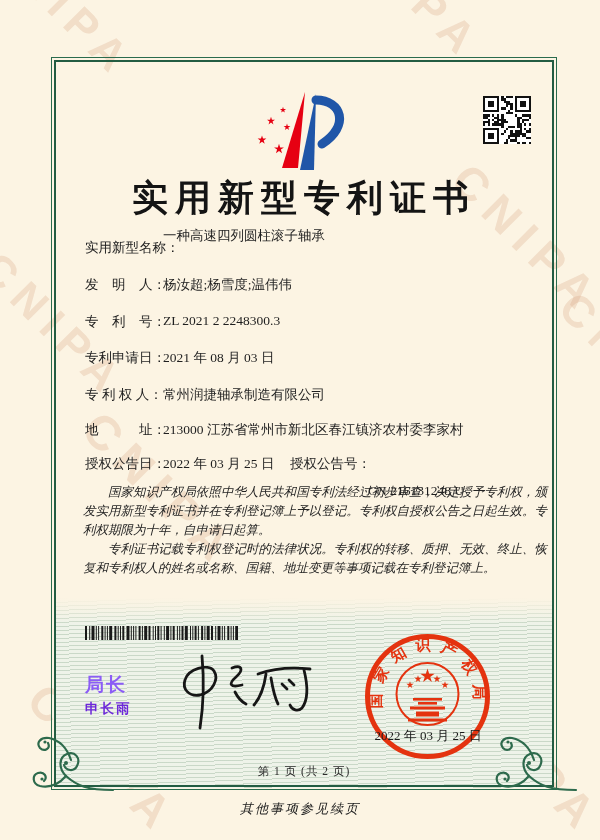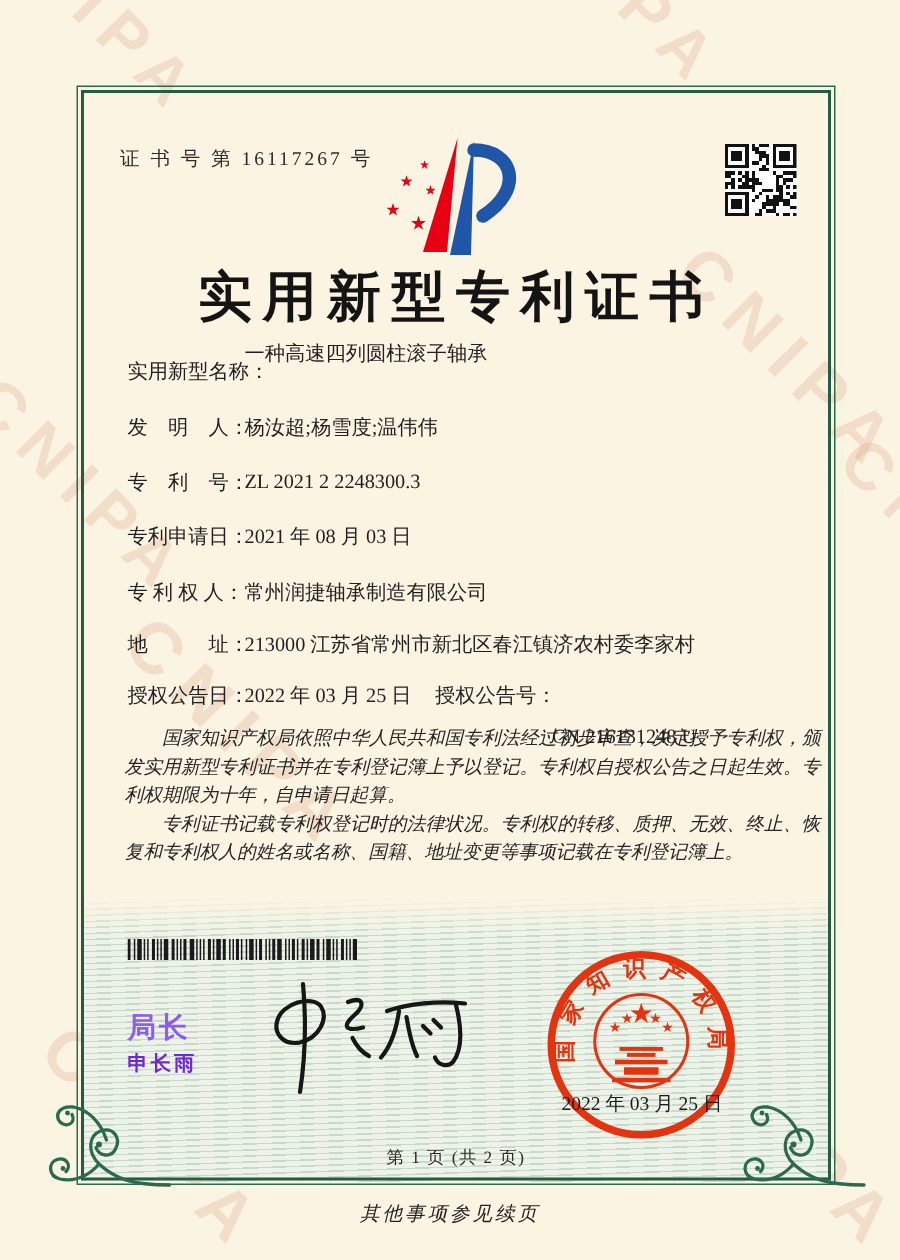--- a/index.html
+++ b/index.html
@@ -78,21 +78,20 @@
   <span class="wm" style="left:540px; top:340px; font-size:44px;">CNIPA</span>
   <span class="wm" style="left:-38px; top:300px; font-size:44px;">CNIPA</span>
   <span class="wm" style="left:62px; top:462px; font-size:48px;">CNIPA</span>
   <span class="wm" style="left:8px; top:732px; font-size:46px;">CNIPA</span>
   <span class="wm" style="left:432px; top:732px; font-size:46px;">CNIPA</span>
 
   <div class="abs strip"></div>
 
   <div class="frame"></div>
 
-  <div class="abs cert-no">证 书 号 第 16117267 号</div>
 
   <svg class="abs logo" width="115" height="90" viewBox="0 0 115 90">
     <g fill="#e60012">
       <path transform="translate(37,22) scale(3.2)" d="M0,-1 L0.2245,-0.309 0.951,-0.309 0.363,0.118 0.588,0.809 0,0.382 -0.588,0.809 -0.363,0.118 -0.951,-0.309 -0.2245,-0.309 Z"></path>
       <path transform="translate(25,33) scale(4.2)" d="M0,-1 L0.2245,-0.309 0.951,-0.309 0.363,0.118 0.588,0.809 0,0.382 -0.588,0.809 -0.363,0.118 -0.951,-0.309 -0.2245,-0.309 Z"></path>
       <path transform="translate(41,39) scale(3.6)" d="M0,-1 L0.2245,-0.309 0.951,-0.309 0.363,0.118 0.588,0.809 0,0.382 -0.588,0.809 -0.363,0.118 -0.951,-0.309 -0.2245,-0.309 Z"></path>
       <path transform="translate(16,52) scale(4.6)" d="M0,-1 L0.2245,-0.309 0.951,-0.309 0.363,0.118 0.588,0.809 0,0.382 -0.588,0.809 -0.363,0.118 -0.951,-0.309 -0.2245,-0.309 Z"></path>
       <path transform="translate(33,61) scale(5.2)" d="M0,-1 L0.2245,-0.309 0.951,-0.309 0.363,0.118 0.588,0.809 0,0.382 -0.588,0.809 -0.363,0.118 -0.951,-0.309 -0.2245,-0.309 Z"></path>
     </g>
     <path d="M 59 4 L 36 80 L 52 80 Z" fill="#e60012"></path>

